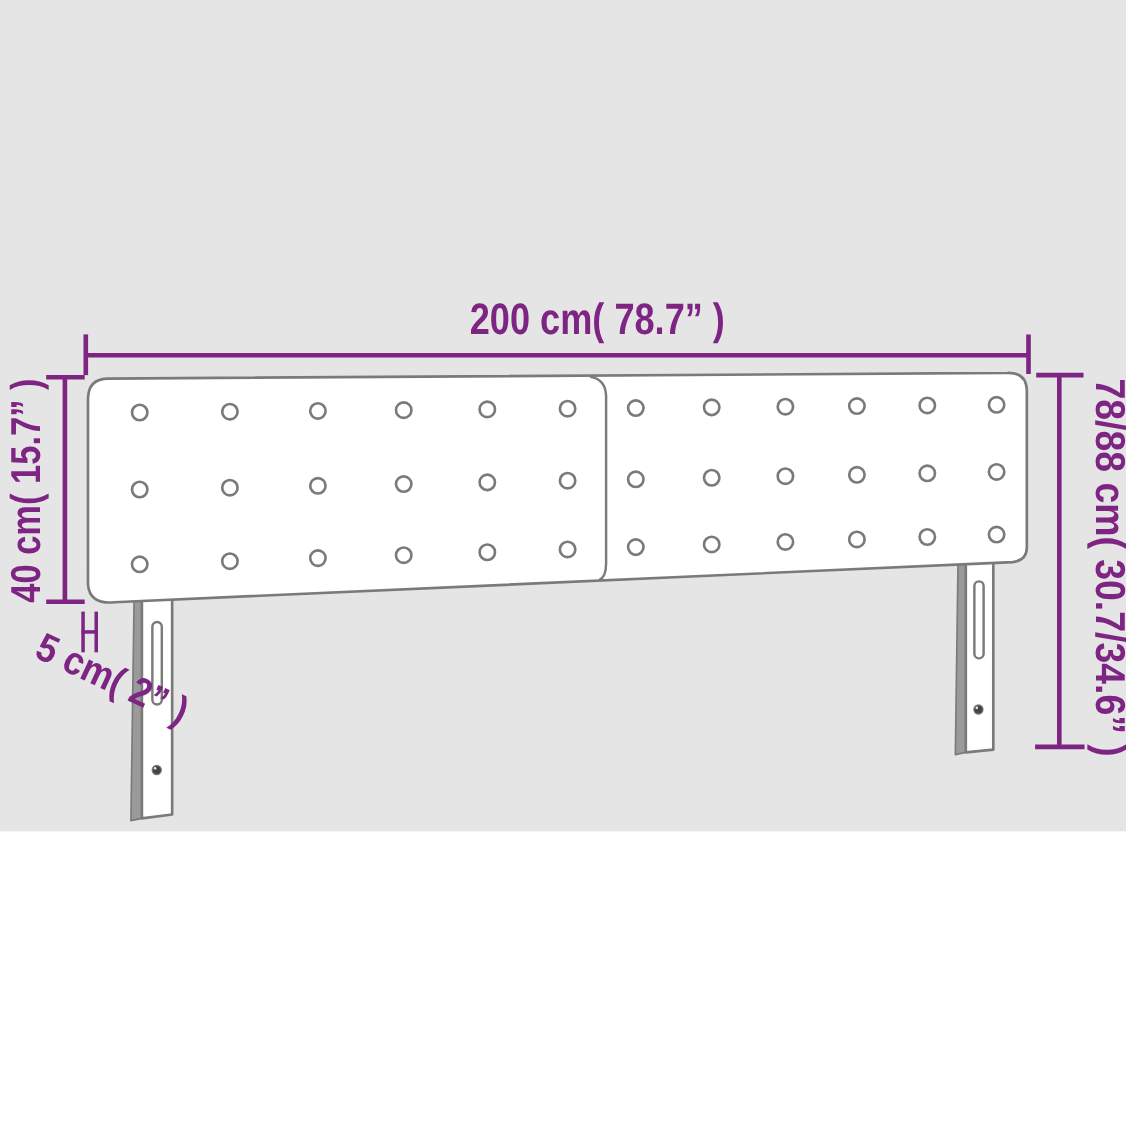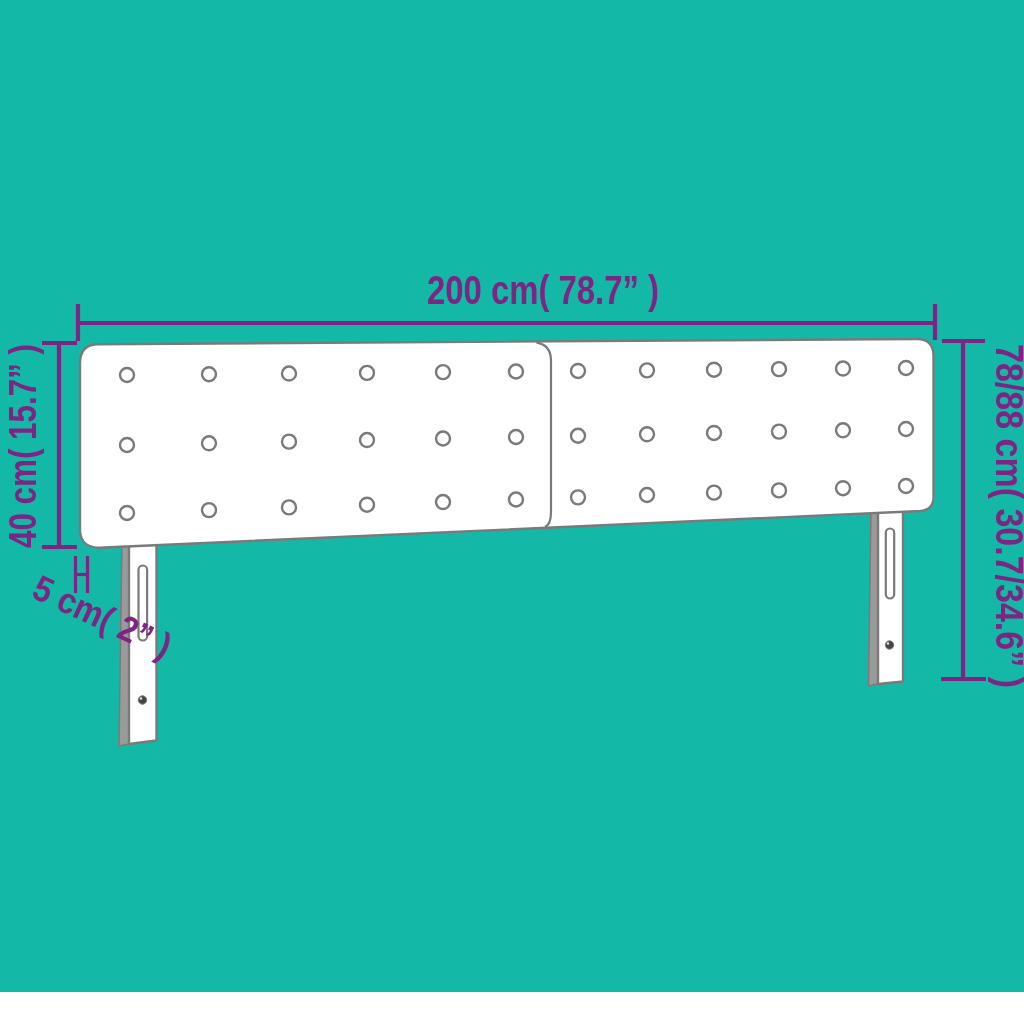--- a/index.html
+++ b/index.html
@@ -1,17 +1,17 @@
 <!DOCTYPE html>
 <html><head>
 <meta charset="utf-8">
 <style>
   html,body{margin:0;padding:0;background:#ffffff;}
   .canvas{
-    width:1024px;height:992px;position:relative;background:#14b8a6;
+    width:1024px;height:756px;position:relative;background:#e5e5e5;
     font-family:"Liberation Sans", sans-serif;
     overflow:hidden;
   }
   svg text{
     font-family:"Liberation Sans", sans-serif;
     font-weight:bold;
     fill:#7e2483;
   }
   .dim-line{stroke:#7e2483;stroke-width:4.2;fill:none;stroke-linecap:butt;}
   .dim-line-thin{stroke:#7e2483;stroke-width:3.2;fill:none;stroke-linecap:butt;}

